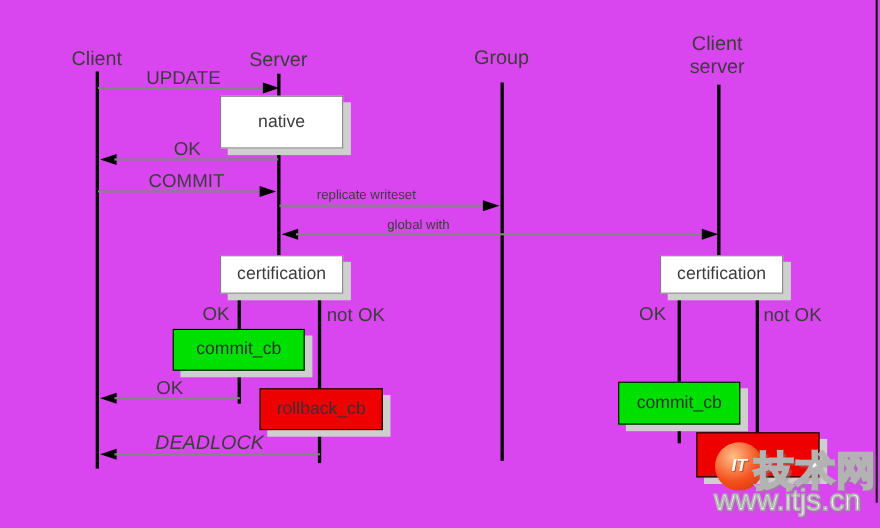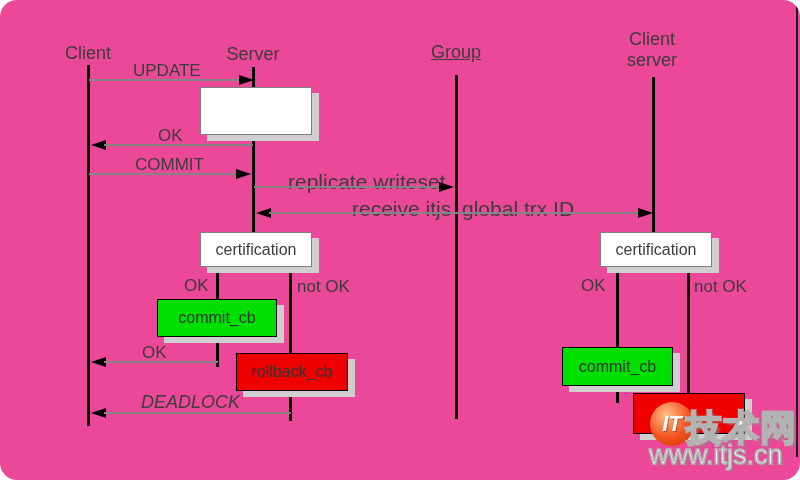--- a/index.html
+++ b/index.html
@@ -1,72 +1,72 @@
 <!DOCTYPE html>
 <html><head>
 <meta charset="utf-8">
 <style>
   html,body { margin:0; padding:0; background:#fff; }
   .stage {
-    position:relative; width:800px; height:480px; background:#ec4899;
-    font-family:"Liberation Sans", sans-serif; color:#3c3c3c; overflow:hidden;border-radius:17px;
+    position:relative; width:800px; height:480px; background:#d946ef;
+    font-family:"Liberation Sans", sans-serif; color:#3c3c3c; overflow:hidden;
   }
   .actor-label {
     position:absolute; font-size:18px; text-align:center;
     transform:translateX(-50%); white-space:nowrap; line-height:21px; z-index:2;
   }
   .lifeline, .branch { position:absolute; width:3px; background:#000; z-index:1; }
   .msg-line { position:absolute; height:2px; background:#848484; z-index:2; }
   .head { position:absolute; width:0; height:0; z-index:2; }
   .head.right { border-left:15px solid #000; border-top:5px solid transparent; border-bottom:5px solid transparent; }
   .head.left  { border-right:15px solid #000; border-top:5px solid transparent; border-bottom:5px solid transparent; }
   .msg-label { position:absolute; font-size:17px; white-space:nowrap; z-index:2; }
-  .sm { font-size:21px; }
+  .sm { font-size:12px; }
   .lg { font-size:18px;font-style:italic; }
   .proc-box {
     position:absolute; background:#fff; border:1px solid #7f7f7f;
     box-shadow:7px 6px 0 #cfcfcf; display:flex; align-items:center; justify-content:center;
     text-align:center; font-size:16px; line-height:1.25; z-index:3;
   }
   .cb-box {
     position:absolute; border:1px solid #000; box-shadow:7px 6px 0 #cfcfcf;
     display:flex; align-items:center; justify-content:center; font-size:16px;
     color:#333; z-index:3;
   }
   .green { background:#00e000; }
   .red   { background:#ee0000; }
   .branch-label { position:absolute; font-size:17px; white-space:nowrap; z-index:2; }
   .right-border { position:absolute; left:796px; top:0; width:2px; height:457px; background:#1c1c1c; z-index:4; }
   .wm { position:absolute; z-index:10; }
   .wm-logo {
     left:650px; top:402px; width:44px; height:44px; border-radius:50%;
     background:radial-gradient(circle at 38% 30%, #ffc08a 0%, #f4511e 55%, #cc3300 100%);
     display:flex; align-items:center; justify-content:center;
-    color:#fff; font-size:22px; font-weight:bold; font-style:italic;
+    color:#fff; font-size:16px; font-weight:bold; font-style:italic;
     text-shadow:1px 1px 1px rgba(120,40,0,.55);
   }
   .wm-name {
     left:686px; top:404px; font-size:36px; font-weight:bold; color:#fff;
     -webkit-text-stroke:2px #b3b3b3; letter-spacing:1px;
     text-shadow:3px 3px 2px rgba(140,140,140,.55); white-space:nowrap;
   }
   .wm-url {
     left:649px; top:440px; font-size:27px; color:#fff;
     -webkit-text-stroke:1.5px #b3b3b3;
     text-shadow:2px 2px 2px rgba(140,140,140,.55); white-space:nowrap;
   }
 </style>
 </head>
 <body>
 
 <div class="stage">
 
   <div class="actor-label" style="left:88px; top:43px;">Client</div>
   <div class="actor-label" style="left:253px; top:44px;">Server</div>
-  <div class="actor-label" style="left:456px; top:42px;text-decoration:underline;">Group</div>
+  <div class="actor-label" style="left:456px; top:42px;">Group</div>
   <div class="actor-label" style="left:652px; top:29px;">
     <div>Client</div>
     <div>server</div>
   </div>
 
   <div class="lifeline" style="left:87px;  top:65px; height:361px;"></div>
   <div class="lifeline" style="left:252px; top:67px; height:198px;"></div>
   <div class="lifeline" style="left:455px; top:75px; height:344px;"></div>
   <div class="lifeline" style="left:652px; top:77px; height:189px;"></div>
 
@@ -84,36 +84,36 @@
   <div class="msg-line" style="left:104px; top:144px; width:149px;"></div>
 
   <div class="msg-label" style="left:135px; top:155px;">COMMIT</div>
   <div class="msg-line" style="left:89px; top:173px; width:148px;"></div>
   <div class="head right" style="left:236px; top:169px;"></div>
 
   <div class="msg-label sm" style="left:288px; top:170px;">replicate writeset</div>
   <div class="msg-line" style="left:254px; top:186px; width:187px;"></div>
   <div class="head right" style="left:439px; top:182px;"></div>
 
-  <div class="msg-label sm" style="left:352px; top:197px;">receive itjs</div>
-  <div class="msg-label sm" style="left:462px; top:197px;">global trx ID</div>
+  <div class="msg-label sm" style="left:352px; top:197px;">global with</div>
   <div class="head left" style="left:256px; top:208px;"></div>
   <div class="msg-line" style="left:269px; top:212px; width:369px;"></div>
   <div class="head right" style="left:638px; top:208px;"></div>
 
   <div class="msg-label" style="left:142px; top:343px;">OK</div>
   <div class="head left" style="left:91px; top:357px;"></div>
   <div class="msg-line" style="left:104px; top:361px; width:114px;"></div>
 
   <div class="msg-label lg" style="left:141px; top:392px;">DEADLOCK</div>
   <div class="head left" style="left:91px; top:408px;"></div>
   <div class="msg-line" style="left:104px; top:412px; width:187px;"></div>
 
   <div class="proc-box" style="left:200px; top:87px; width:110px; height:46px;">
     <div>
+      <div>native</div>
     </div>
   </div>
   <div class="proc-box" style="left:200px; top:232px; width:110px; height:33px;">certification</div>
   <div class="proc-box" style="left:600px; top:232px; width:110px; height:33px;">certification</div>
 
   <div class="branch-label" style="left:184px; top:276px;">OK</div>
   <div class="branch-label" style="left:297px; top:277px;">not OK</div>
   <div class="branch-label" style="left:581px; top:276px;">OK</div>
   <div class="branch-label" style="left:694px; top:277px;">not OK</div>
 

